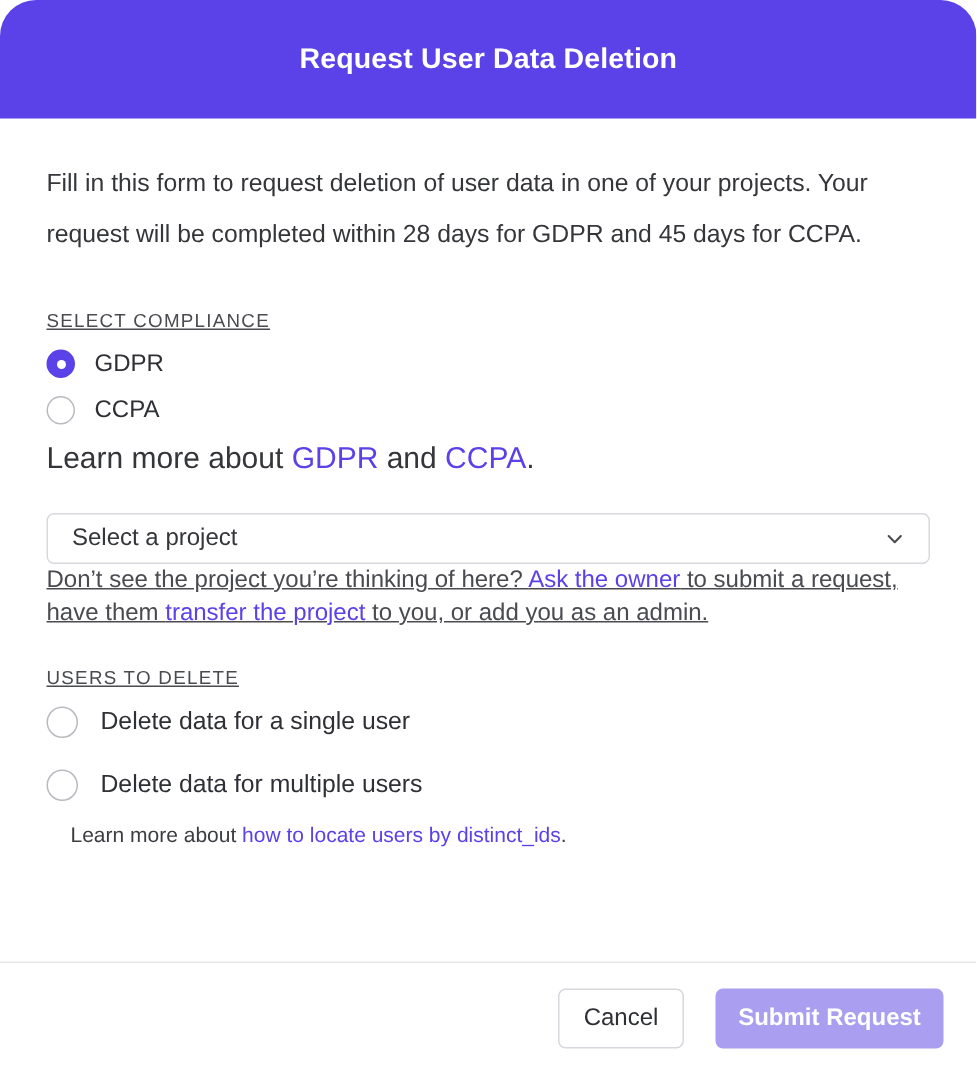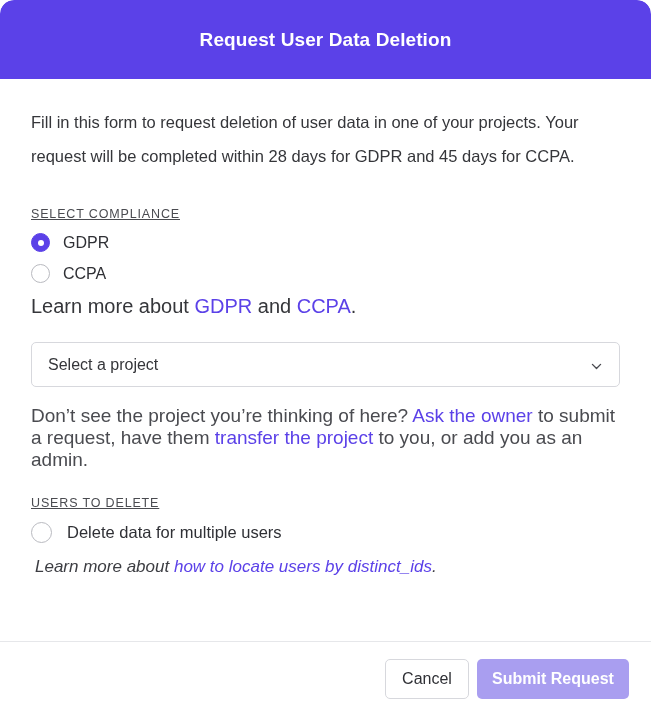--- a/index.html
+++ b/index.html
@@ -12,21 +12,21 @@
     background: #ffffff;
     font-family: "Liberation Sans", sans-serif;
     color: #2b2b2b;
     overflow: hidden;
   }
   .modal {
     position: relative;
     width: 651px;
     height: 715px;
     background: #ffffff;
-    border-radius: 14px;
+    border-radius: 24px;
     overflow: hidden;
     box-sizing: border-box;
   }
   .modal-header {
     height: 79px;
     background: #5b41e8;
     display: flex;
     align-items: center;
     justify-content: center;
     border-top-left-radius: 14px;
@@ -106,61 +106,61 @@
   }
   .radio-label.lg {
     font-size: 16.5px;
   }
   .learn-line {
     font-size: 20px;
     color: #35363a;
     margin: 4px 0 24px 0;
   }
   .learn-line.small {
-    font-size: 17px;
-    margin: 14px 0 0 4px;
+    font-size: 14px;
+    margin: 14px 0 0 16px;
     color: #3c3d42;
-    font-style: italic;
   }
   a.link {
     color: #5b41e8;
     text-decoration: none;
     cursor: pointer;
   }
   .select-wrap {
     position: relative;
     width: 589px;
-    height: 45px;
+    height: 34px;
     border: 1px solid #d7d8dd;
     border-radius: 5px;
     background: #ffffff;
     display: flex;
     align-items: center;
     box-sizing: border-box;
-    margin-bottom: 18px;
+    margin-bottom: 0;
   }
   .select-value {
     font-size: 16px;
     color: #35363a;
     padding-left: 16px;
   }
   .chevron {
     position: absolute;
     right: 16px;
     top: 50%;
     transform: translateY(-50%);
     width: 13px;
     height: 13px;
   }
   .hint {
-    font-size: 19px;
+    font-size: 16px;
     line-height: 22px;
     color: #4a4b50;
     margin: 0 0 25px 0;
     max-width: 590px;
+    text-decoration: underline;
   }
   .users-label {
     margin-top: 4px;
   }
   .divider {
     position: absolute;
     left: 0;
     right: 0;
     bottom: 0;
     height: 1px;
@@ -183,21 +183,21 @@
     display: inline-flex;
     align-items: center;
     justify-content: center;
   }
   .btn-cancel {
     width: 84px;
     height: 40px;
     border: 1px solid #d7d8dd;
     background: #ffffff;
     color: #2f3035;
-    margin-right: 8px;
+    margin-right: 21px;
   }
   .btn-submit {
     width: 152px;
     height: 40px;
     border: none;
     background: #a99ef0;
     color: #ffffff;
     font-weight: bold;
   }
 </style>
@@ -239,20 +239,24 @@
           </svg>
       </span>
     </div>
 
     <div class="hint">
       <span>Don’t see the project you’re thinking of here? </span><a class="link">Ask the owner</a><span> to submit a request, have them </span><a class="link">transfer the project</a><span> to you, or add you as an admin.</span>
     </div>
 
     <div class="section-label users-label">USERS TO DELETE</div>
 
+    <div class="radio-row spaced">
+      <span class="radio big"></span>
+      <span class="radio-label lg">Delete data for a single user</span>
+    </div>
 
     <div class="radio-row">
       <span class="radio big"></span>
       <span class="radio-label lg">Delete data for multiple users</span>
     </div>
 
     <div class="learn-line small">
       <span>Learn more about </span><a class="link">how to locate users by distinct_ids</a><span>.</span>
     </div>
 

